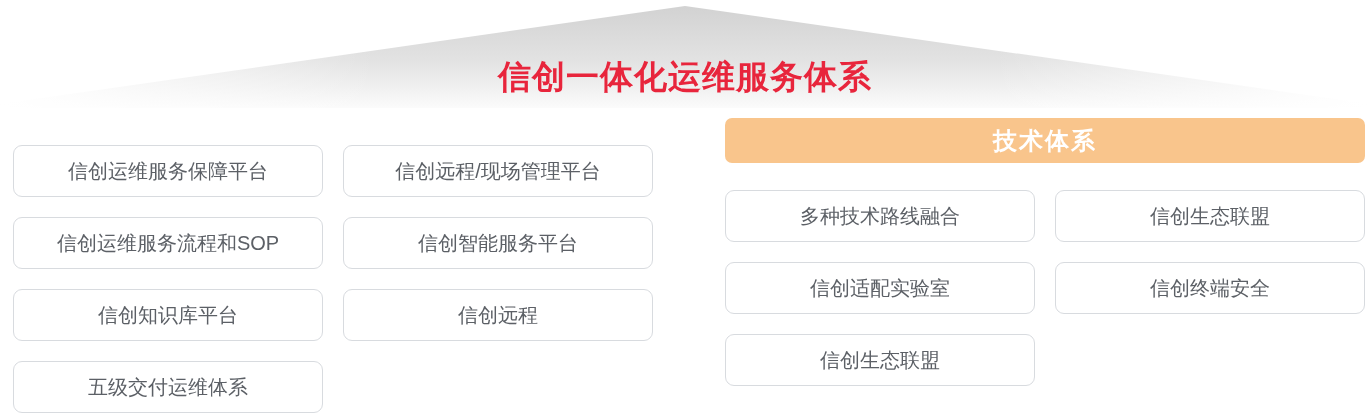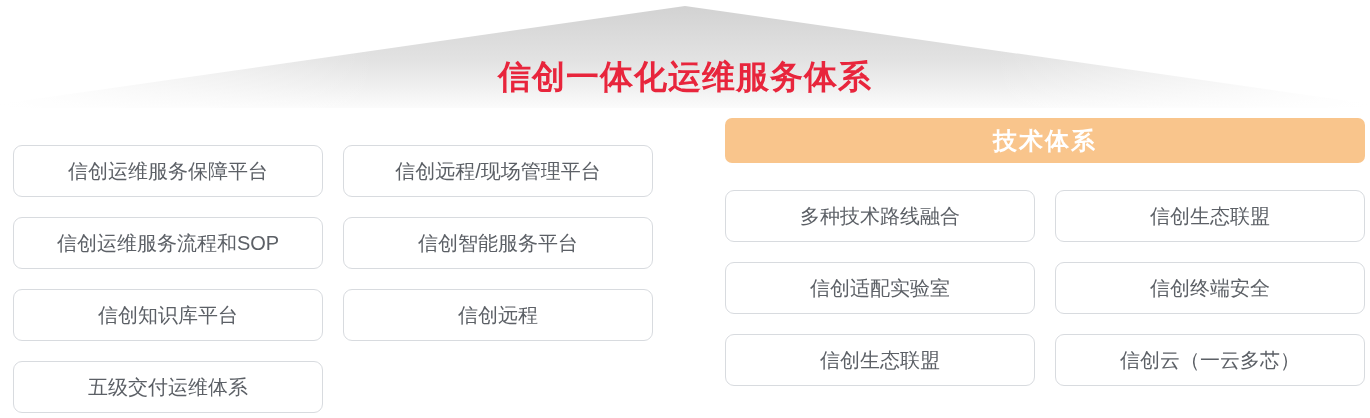--- a/index.html
+++ b/index.html
@@ -145,17 +145,16 @@
   </div>
 
   <div class="panel right">
     <div class="panel-header">技术体系</div>
     <div class="grid">
       <div class="cell">多种技术路线融合</div>
       <div class="cell">信创生态联盟</div>
       <div class="cell">信创适配实验室</div>
       <div class="cell">信创终端安全</div>
       <div class="cell">信创生态联盟</div>
-      <div class="cell">信创云（一云多芯）</div>
     </div>
   </div>
 
 </div>
 
 </body></html>

